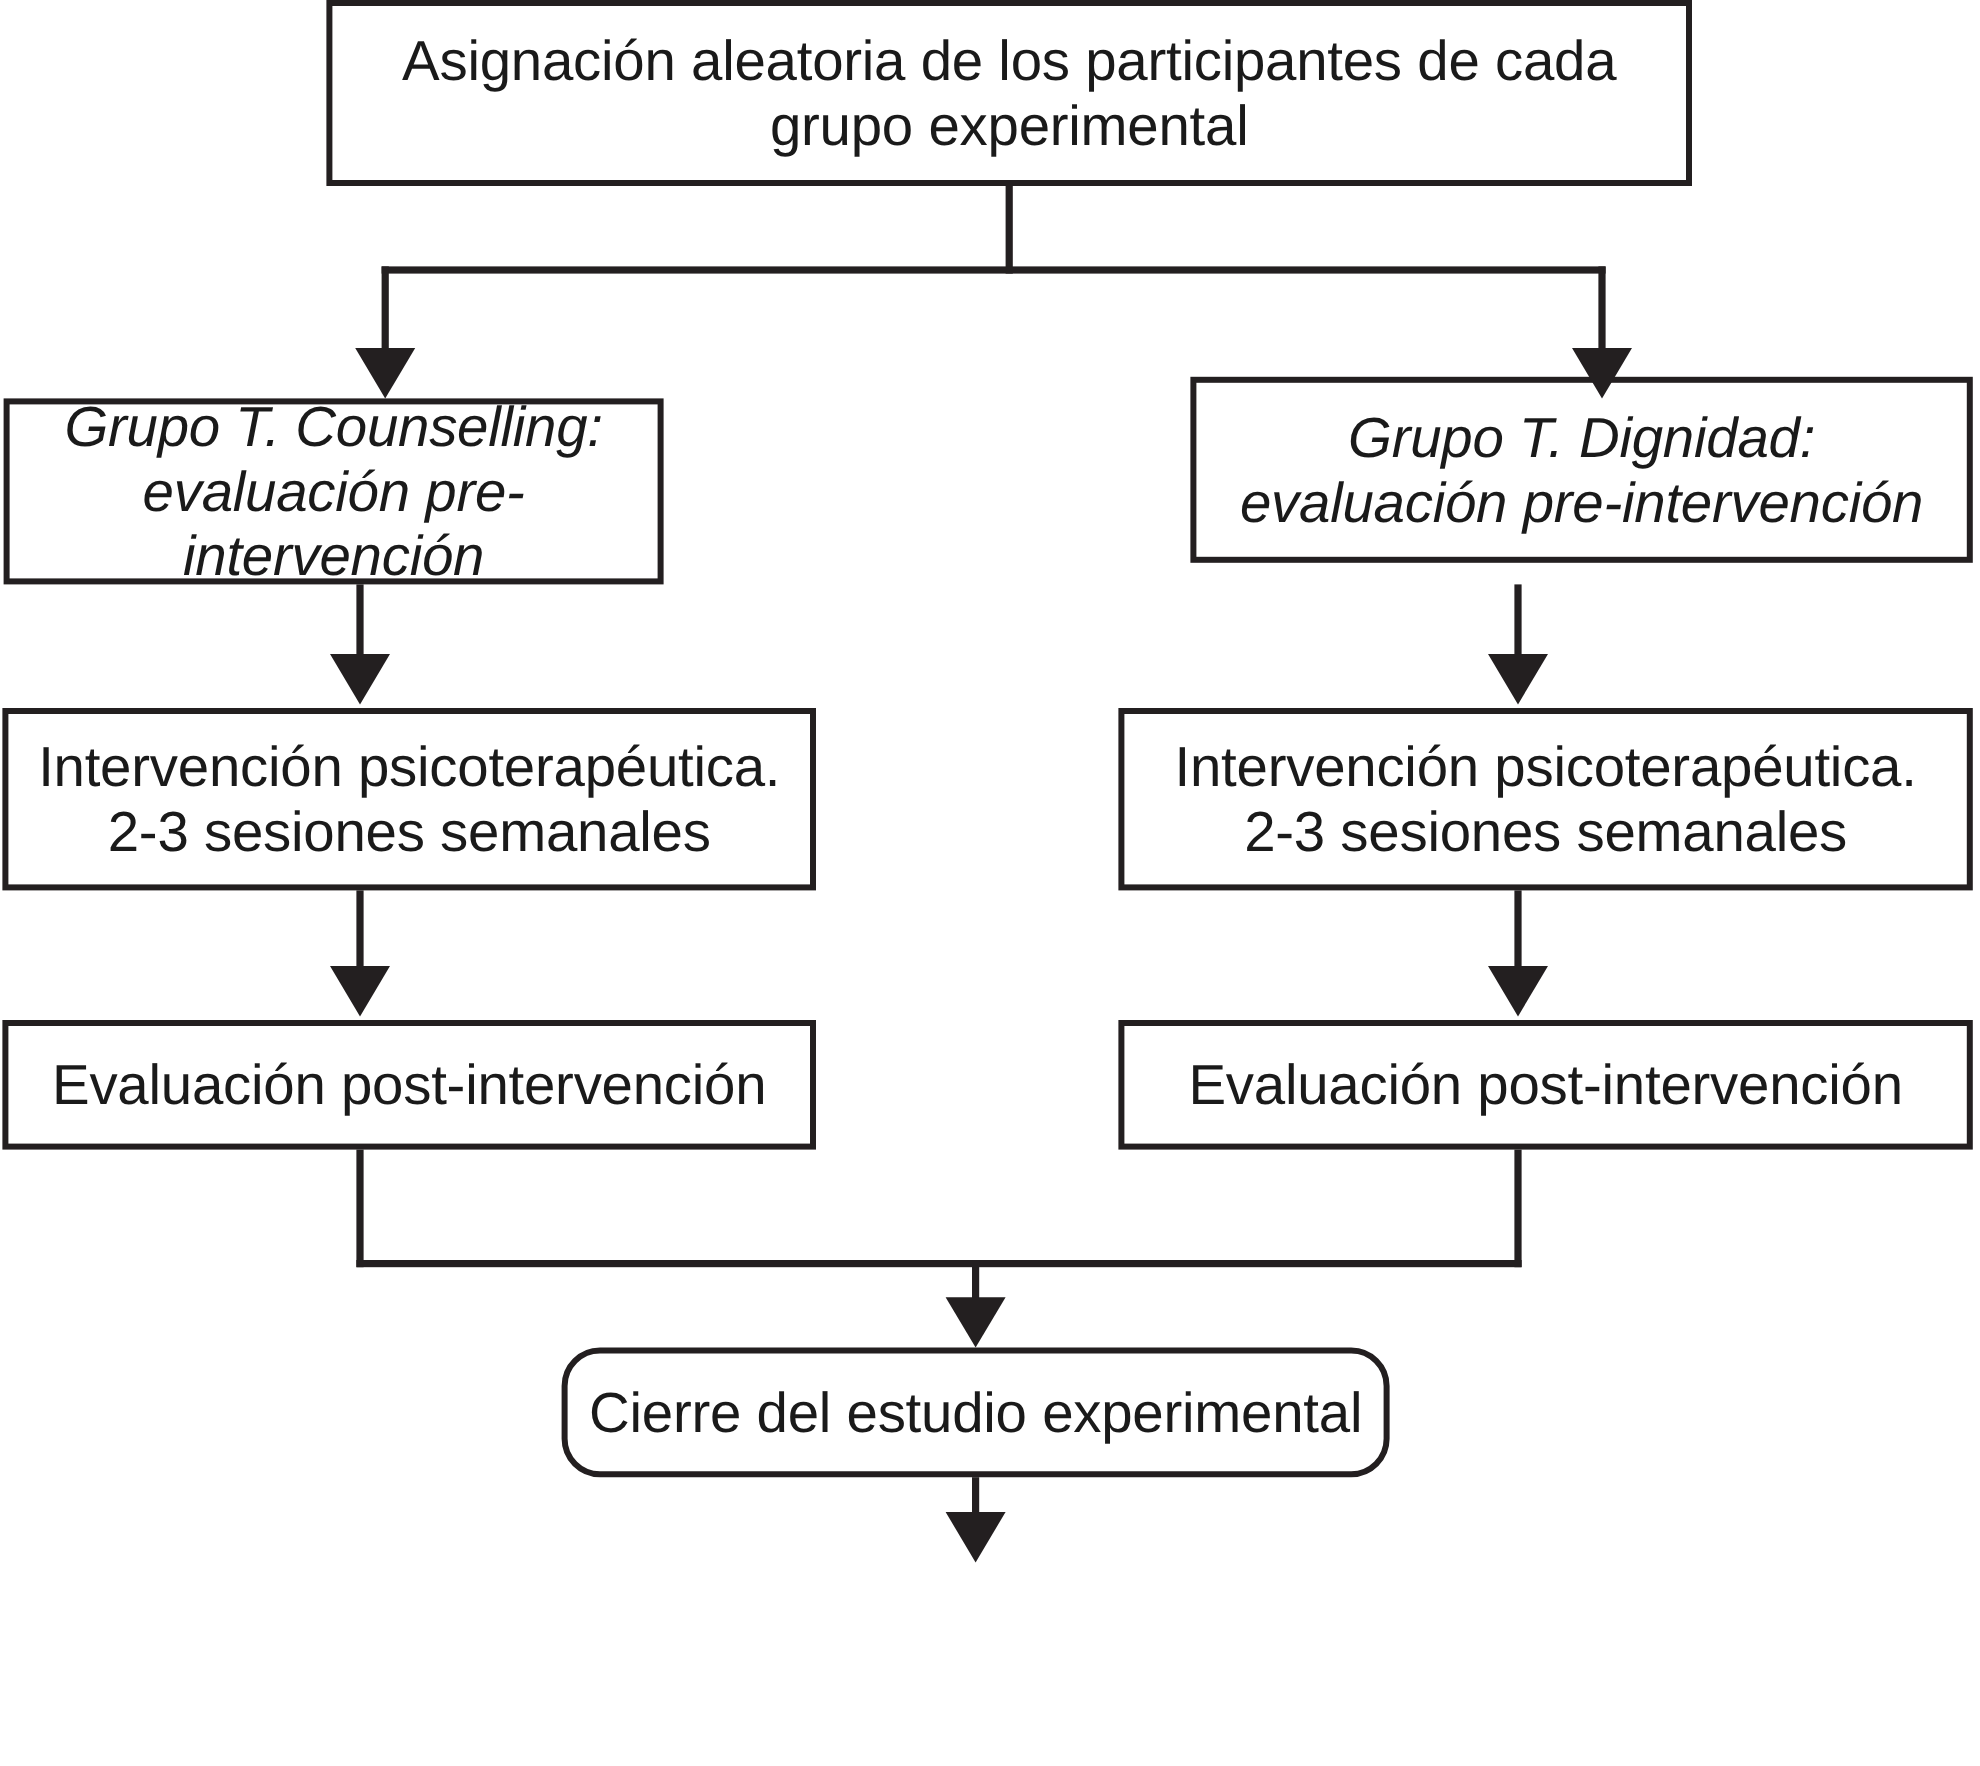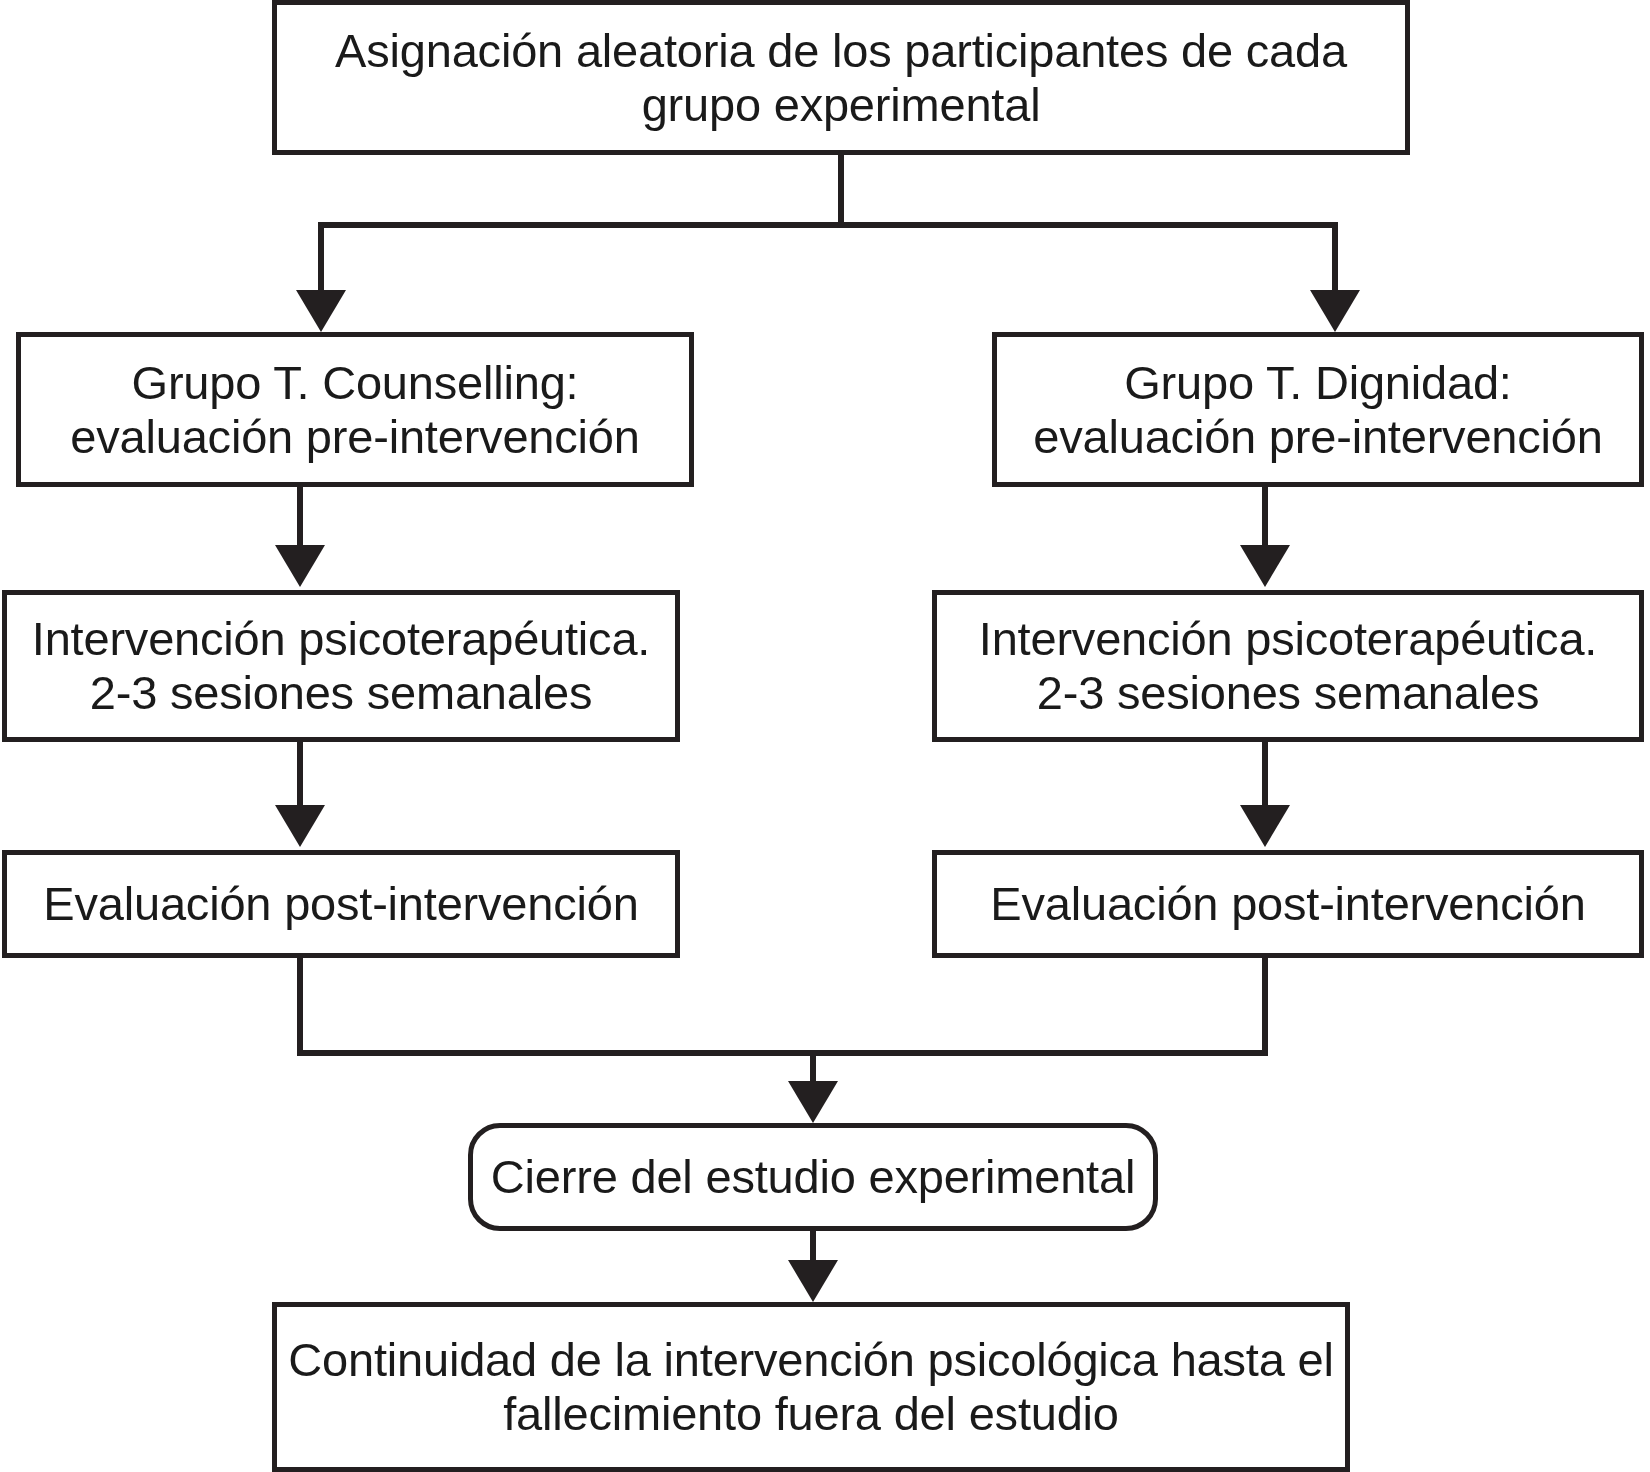--- a/index.html
+++ b/index.html
@@ -30,22 +30,22 @@
     color: #1a1a1a;
     font-size: 47px;
     line-height: 1.14;
     letter-spacing: -0.2px;
     padding: 0 10px;
     white-space: pre-line;
   }
 
   
   #node-randomization { left: 272px;  top: 0px;    width: 1138px; height: 155px; }
-  #node-left-pre      { left: 16px;    top: 332px;  width: 678px;  height: 155px; }
-  #node-right-pre     { left: 992px;  top: 332px;  width: 652px;  height: 155px; }
+  #node-left-pre      { left: 3px;    top: 332px;  width: 550px;  height: 155px; font-style: italic; }
+  #node-right-pre     { left: 992px;  top: 314px;  width: 652px;  height: 155px; font-style: italic; }
   #node-left-interv   { left: 2px;    top: 590px;  width: 678px;  height: 152px; }
   #node-right-interv  { left: 932px;  top: 590px;  width: 712px;  height: 152px; }
   #node-left-post     { left: 2px;    top: 850px;  width: 678px;  height: 108px; }
   #node-right-post    { left: 932px;  top: 850px;  width: 712px;  height: 108px; }
   #node-close         { left: 468px;  top: 1123px; width: 690px;  height: 108px; border-radius: 32px; }
   #node-continuity    { left: 272px;  top: 1302px; width: 1078px; height: 170px; }
 
   
   .edge-v, .edge-h {
     position: absolute;
@@ -108,21 +108,20 @@
 
   <div class="node" id="node-right-interv">Intervención psicoterapéutica.
 2-3 sesiones semanales</div>
 
   <div class="node" id="node-left-post">Evaluación post-intervención</div>
 
   <div class="node" id="node-right-post">Evaluación post-intervención</div>
 
   <div class="node" id="node-close">Cierre del estudio experimental</div>
 
-  <div class="node" id="node-continuity">Continuidad de la intervención psicológica hasta el fallecimiento fuera del estudio</div>
 
   <div class="edge-v" id="edge-root-stem"></div>
   <div class="edge-h" id="edge-root-bar"></div>
   <div class="edge-v" id="edge-root-left-v"></div>
   <div class="edge-v" id="edge-root-right-v"></div>
   <div class="arrowhead" id="arrow-root-left"></div>
   <div class="arrowhead" id="arrow-root-right"></div>
 
   <div class="edge-v" id="edge-lpre-linterv"></div>
   <div class="arrowhead" id="arrow-lpre-linterv"></div>

